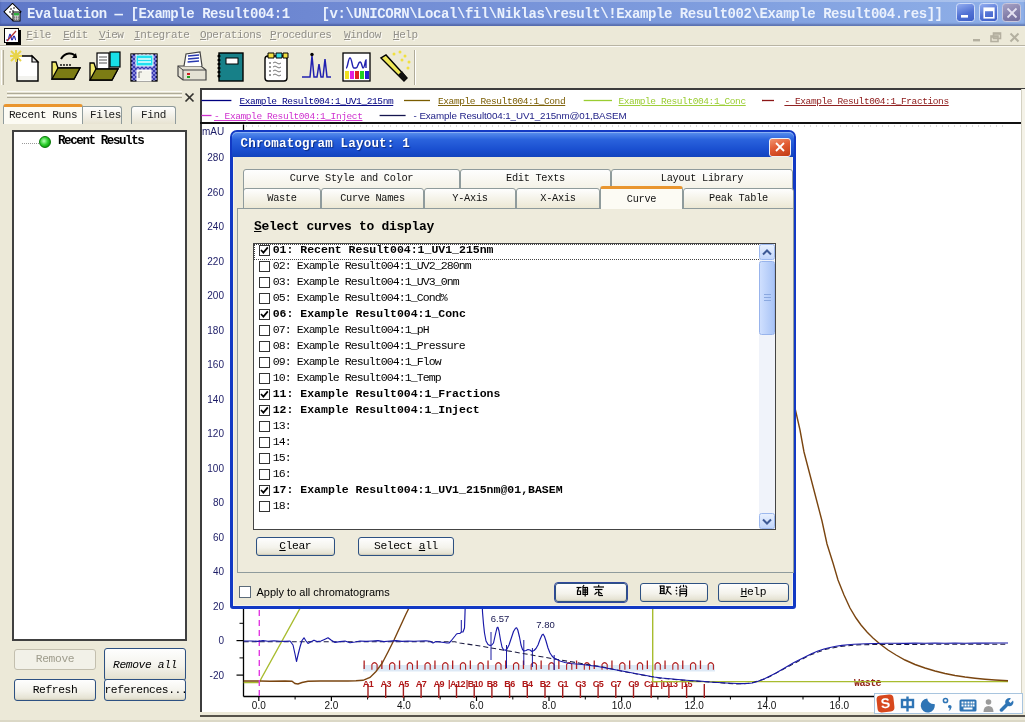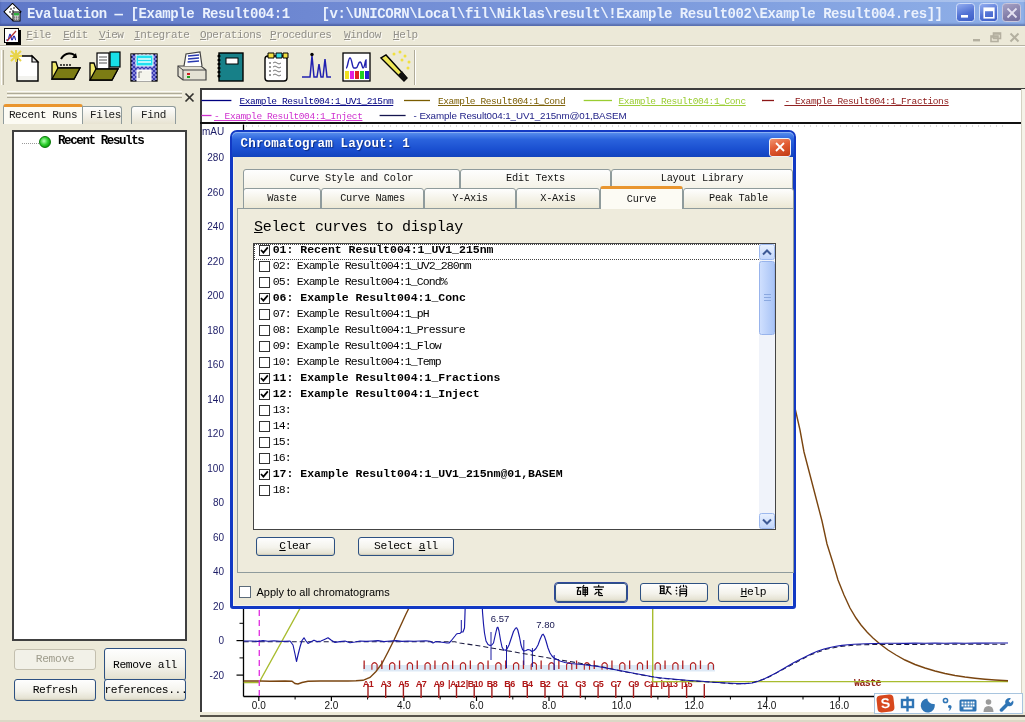--- a/index.html
+++ b/index.html
@@ -40,21 +40,21 @@
   border:2px solid #404040; }
 #tdots { position:absolute; left:8px; top:11px; width:17px; border-top:1px dotted #9a9a9a; }
 #tball { position:absolute; left:25px; top:4px; width:12px; height:12px; border-radius:50%;
   background:radial-gradient(circle at 4px 4px,#b8ffb8,#30d030 45%,#089808 80%); border:1px solid #067806; }
 #ttext { position:absolute; left:44px; top:1.5px; font-size:12.5px; font-weight:bold; letter-spacing:-1.4px; }
 .xpb { position:absolute; font-family:"Liberation Mono",monospace; font-size:11.3px; letter-spacing:-0.4px;
   color:#000; border:1px solid #2d5182; border-radius:3px;
   background:linear-gradient(#fefefe,#f4f3ec 55%,#e2dfcd); box-shadow:inset 0 -1px 1px #cfccba; }
 .xpb:disabled { border-color:#c3bfae; color:#9f9d8d; background:#f2f1e8; box-shadow:none; }
 #bremove { left:14px; top:561px; width:82px; height:20.5px; }
-#bremoveall { left:104px; top:560px; width:82px; height:33px; }
+#bremoveall { left:104px; top:560px; width:82px; height:33px;font-style:italic; }
 #brefresh { left:14px; top:590.5px; width:82px; height:22.5px; }
 #bprefs { left:104px; top:590.5px; width:82px; height:22.5px; white-space:nowrap; overflow:hidden;
   text-align:left; text-indent:-7px; padding:0; }
 #chart { position:absolute; left:200px; top:88px; width:825px; height:624px; background:#fff; }
 .ax { font-family:"Liberation Sans",sans-serif; font-size:10px; fill:#111; }
 .ay { font-family:"Liberation Sans",sans-serif; font-size:10px; fill:#1c1c66; }
 .lg { font-size:9.5px; letter-spacing:-0.4px; text-decoration:underline; }
 .lgs { font-family:"Liberation Sans",sans-serif; font-size:9.8px; letter-spacing:-0.1px; }
 .fl { font-family:"Liberation Sans",sans-serif; font-size:9px; font-weight:bold; fill:#b01818; letter-spacing:-0.5px; }
 .wl { font-size:10px; font-weight:bold; fill:#93261a; letter-spacing:-0.6px; }
@@ -77,21 +77,21 @@
 #dlgx svg { position:absolute; left:3.5px; top:3px; }
 .tab { position:absolute; font-size:10.3px; letter-spacing:-0.3px; text-align:center; color:#111;
   border:1px solid #8f9b9c; border-radius:3px 3px 0 0;
   background:linear-gradient(#fefefe,#ece8d4); }
 .t1 { top:36px; height:35px; line-height:17px; }
 .t2 { top:54.5px; height:21px; line-height:19px; }
 .active { top:53px; height:23px; line-height:21px; background:#fcfbf4; border-bottom:none;
   border-top:3px solid #e9952e; z-index:3; }
 #tabpage { position:absolute; left:4.5px; top:75px; width:556.5px; height:364.5px;
   border:1px solid #8f9b9c; background:#eeebdc; z-index:1; }
-#sellab { position:absolute; left:21.5px; top:86px; font-size:15px; letter-spacing:-0.3px; z-index:2; }
+#sellab { position:absolute; left:21.5px; top:86px; font-size:13px; letter-spacing:-0.3px; z-index:2;font-weight:bold; }
 #lb { position:absolute; left:20.2px; top:109.5px; width:523px; height:287px; background:#fff;
   border:1px solid #444; z-index:2; overflow:hidden; }
 .row { position:relative; height:16px; }
 .row.sel { outline:1px dotted #444; outline-offset:-1px; }
 .cb { position:absolute; left:5px; top:1.5px; width:11px; height:11px; background:#fff;
   border:1px solid #333; }
 .cb svg { position:absolute; left:-1px; top:-1px; }
 .rt { position:absolute; left:19px; top:-1px; font-size:11.5px; letter-spacing:-0.9px; color:#000; white-space:pre; }
 .rt.b { font-weight:bold; letter-spacing:0px; }
 #sb { position:absolute; right:0px; top:0px; width:16px; height:285px; background:#f0f3fa; }
@@ -568,20 +568,24 @@
           </svg>
         </span>
         <span class="rt b">01: Recent Result004:1_UV1_215nm</span>
       </div>
 <div class="row">
         <span class="cb"></span>
         <span class="rt">02: Example Result004:1_UV2_280nm</span>
       </div>
 <div class="row">
         <span class="cb"></span>
+        <span class="rt">03: Example Result004:1_UV3_0nm</span>
+      </div>
+<div class="row">
+        <span class="cb"></span>
         <span class="rt">05: Example Result004:1_Cond%</span>
       </div>
 <div class="row">
         <span class="cb">
           <svg width="11" height="11" viewBox="0 0 11 11">
             <path d="M2,5 L4.4,7.6 L8.8,2.4" fill="none" stroke="#000" stroke-width="1.7"></path>
           </svg>
         </span>
         <span class="rt b">06: Example Result004:1_Conc</span>
       </div>

